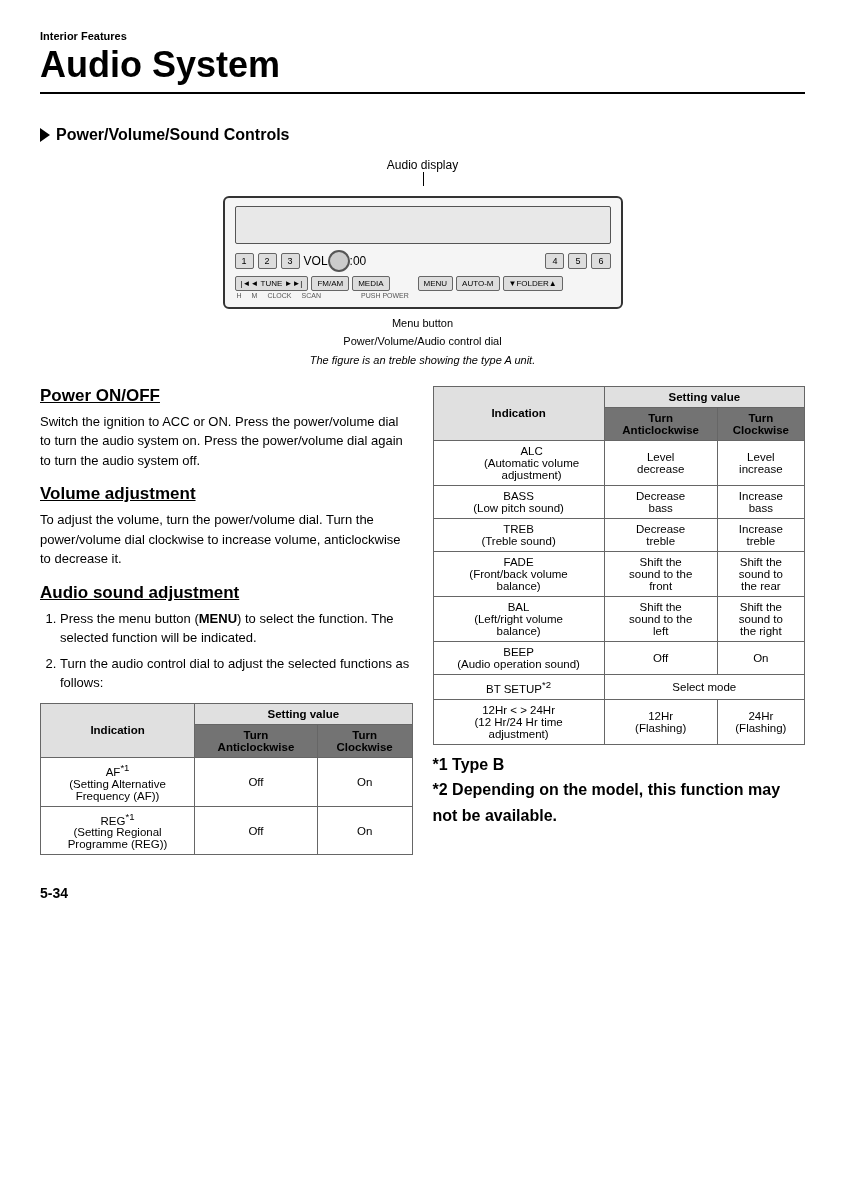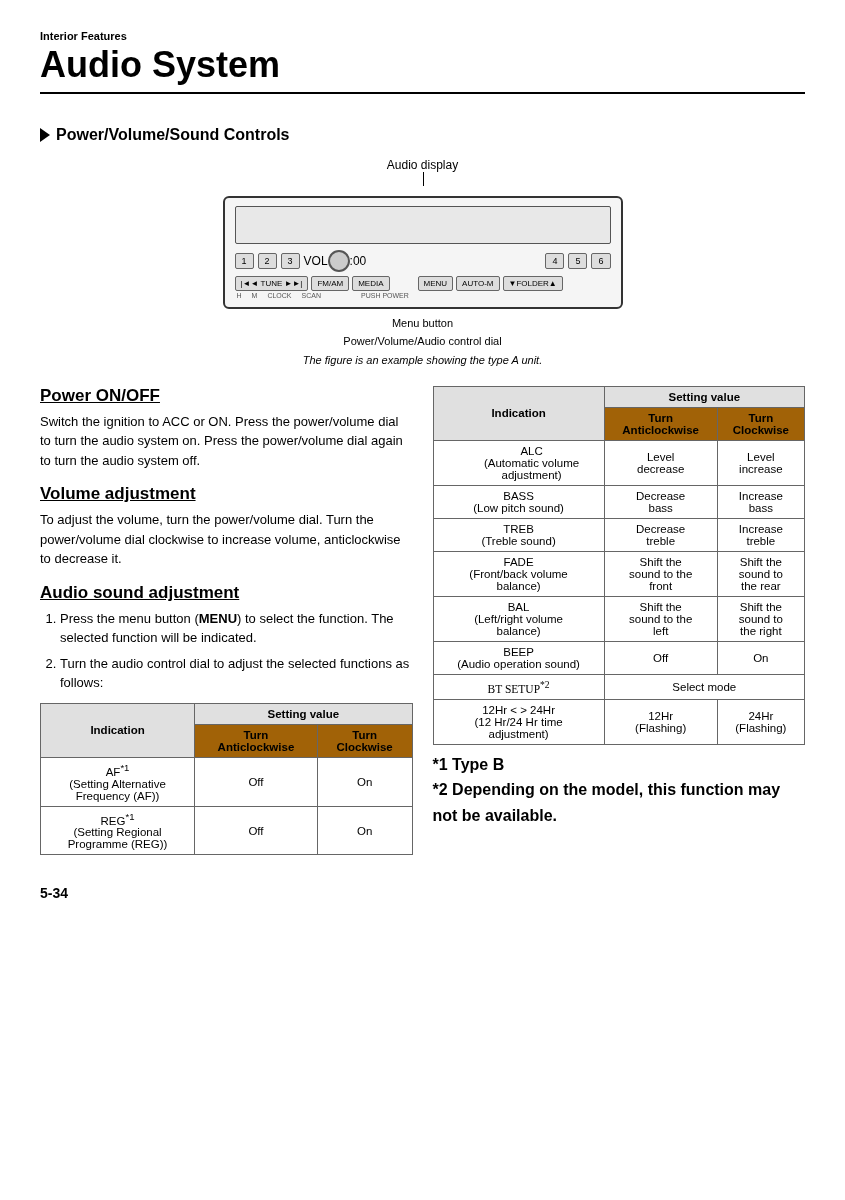--- a/index.html
+++ b/index.html
@@ -151,21 +151,21 @@
       border-collapse: collapse;
       width: 100%;
       font-size: 11.5px;
     }
     table th, table td {
       border: 1px solid #666;
       padding: 4px 6px;
       text-align: center;
     }
     table thead th {
-      background: #a16207;
+      background: #737373;
       font-weight: bold;
     }
     .setting-value-header {
       background: #e0e0e0;
     }
     .indication-header {
       background: #e0e0e0;
       vertical-align: middle;
     }
     .footnotes {
@@ -231,21 +231,21 @@
         <span>M</span>
         <span>CLOCK</span>
         <span>SCAN</span>
         <span style="margin-left:30px;">PUSH POWER</span>
       </div>
     </div>
   </div>
   <div class="caption-block">
     <div>Menu button</div>
     <div>Power/Volume/Audio control dial</div>
-    <div style="font-style:italic; margin-top:2px;">The figure is an example showing the type A unit.</div>
+    <div style="font-style:italic; margin-top:2px;">The figure is an treble showing the type A unit.</div>
   </div>
 </div>
 
 <div class="two-col">
 
   <div class="col-left">
     <div class="subheading">Power ON/OFF</div>
     <p>Switch the ignition to ACC or ON. Press the power/volume dial to turn the audio system on. Press the power/volume dial again to turn the audio system off.</p>
 
     <div class="subheading">Volume adjustment</div>
@@ -323,21 +323,21 @@
           <td style="text-align:center;">BAL<br>(Left/right volume<br>balance)</td>
           <td>Shift the<br>sound to the<br>left</td>
           <td>Shift the<br>sound to<br>the right</td>
         </tr>
         <tr>
           <td style="text-align:center;">BEEP<br>(Audio operation sound)</td>
           <td>Off</td>
           <td>On</td>
         </tr>
         <tr>
-          <td style="text-align:center;font-family:Liberation Serif, serif;">BT SETUP<sup>*2</sup></td>
+          <td style="text-align:center;">BT SETUP<sup>*2</sup></td>
           <td colspan="2">Select mode</td>
         </tr>
         <tr>
           <td style="text-align:center;">12Hr &lt; &gt; 24Hr<br>(12 Hr/24 Hr time<br>adjustment)</td>
           <td>12Hr<br>(Flashing)</td>
           <td>24Hr<br>(Flashing)</td>
         </tr>
       </tbody>
     </table>
 

